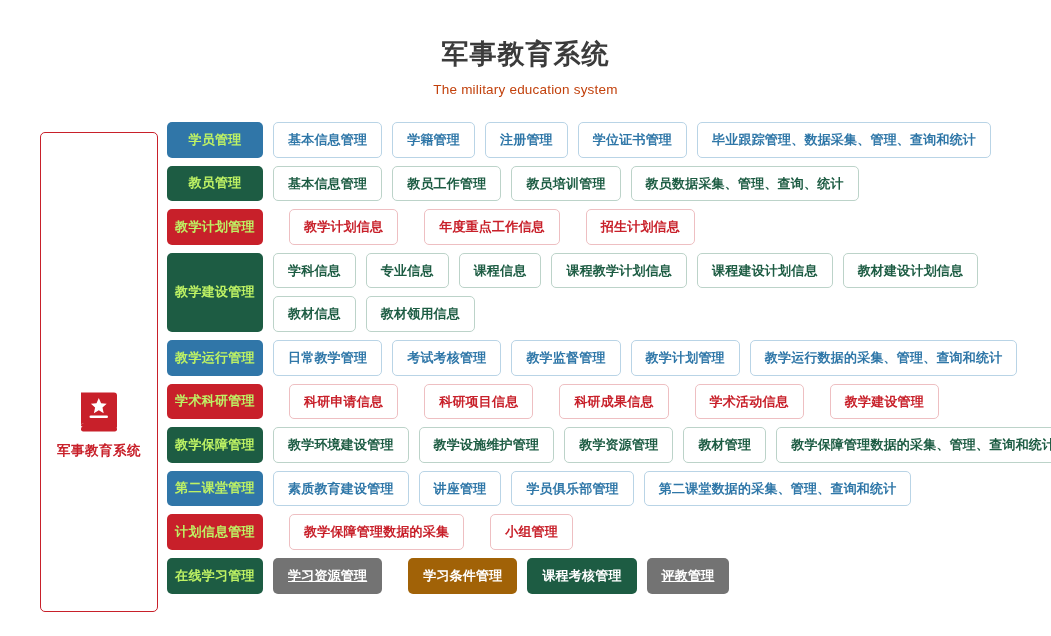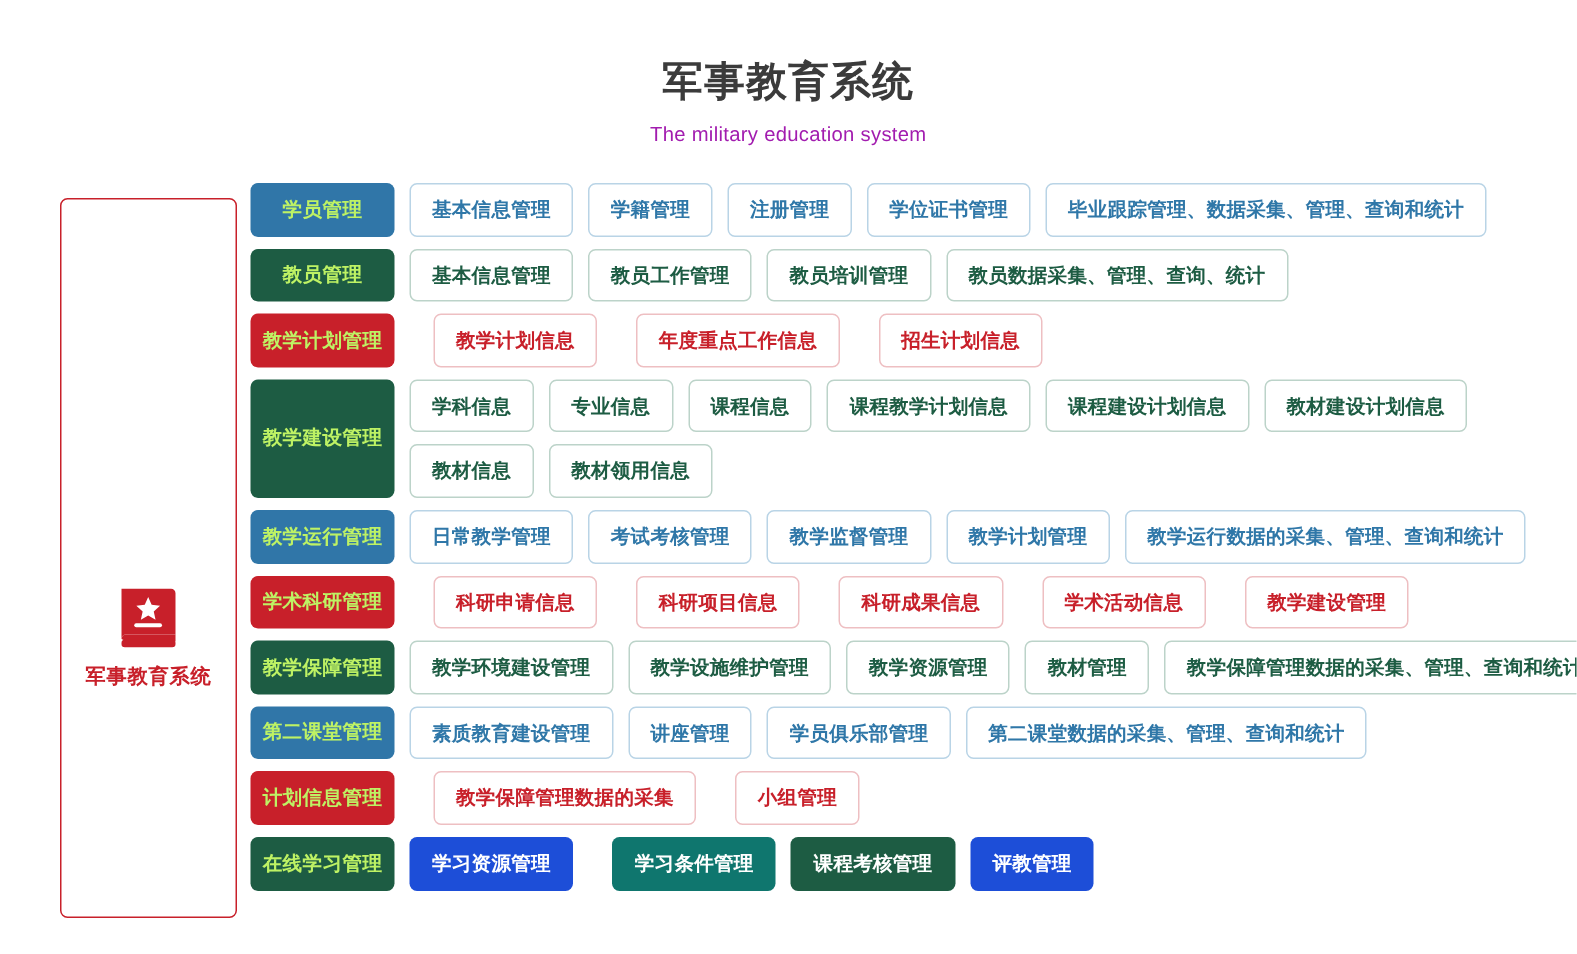--- a/index.html
+++ b/index.html
@@ -26,21 +26,21 @@
   .page-title {
     font-size: 27px;
     font-weight: bold;
     color: #3b3b3b;
     letter-spacing: 1px;
     margin: 0 0 10px 0;
     line-height: 1.2;
   }
   .page-subtitle {
     font-size: 13.5px;
-    color: #a21caf;
+    color: #c2410c;
     font-weight: normal;
     margin: 12px;
     letter-spacing: .2px;
   }
 
   
   .board {
     position: absolute;
     top: 122px;
     left: 0;
@@ -143,23 +143,23 @@
     justify-content: center;
     line-height: 1.2;
     letter-spacing: .2px;
   }
   .chip.blue  { border: 1.2px solid #b9d4e6; color: #2f77a8; }
   .chip.green { border: 1.2px solid #bcd3c9; color: #1d5c43; }
   .chip.red   { border: 1.2px solid #eebfc2; color: #c8202a; margin-left: 16px; }
 
   
   .chip.solid { border: none; color: #ffffff; padding: 10px 15px; }
-  .chip.solid.blue  { background: #1d4ed8; }
+  .chip.solid.blue  { background: #737373; text-decoration: underline; }
   .chip.solid.green { background: #1d5c43; }
-  .chip.solid.red   { background: #0f766e; }
+  .chip.solid.red   { background: #a16207; }
 
   
   .row.tall .cat { align-self: stretch; }
 </style>
 </head>
 <body>
 
 <div class="header">
   <h1 class="page-title">军事教育系统</h1>
   <p class="page-subtitle">The military education system</p>

